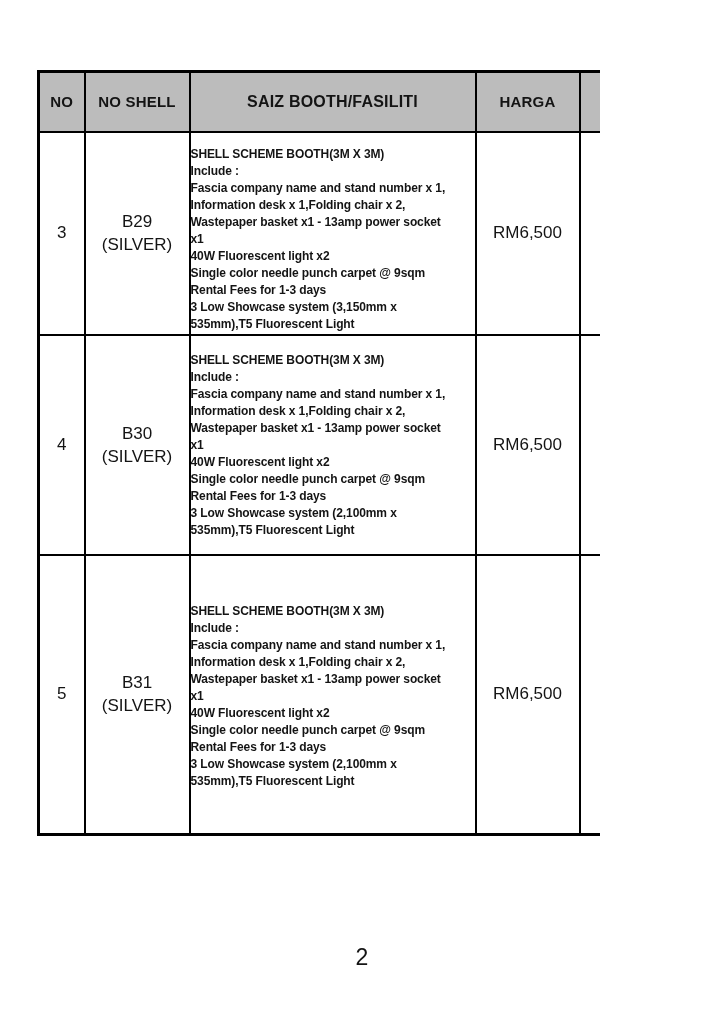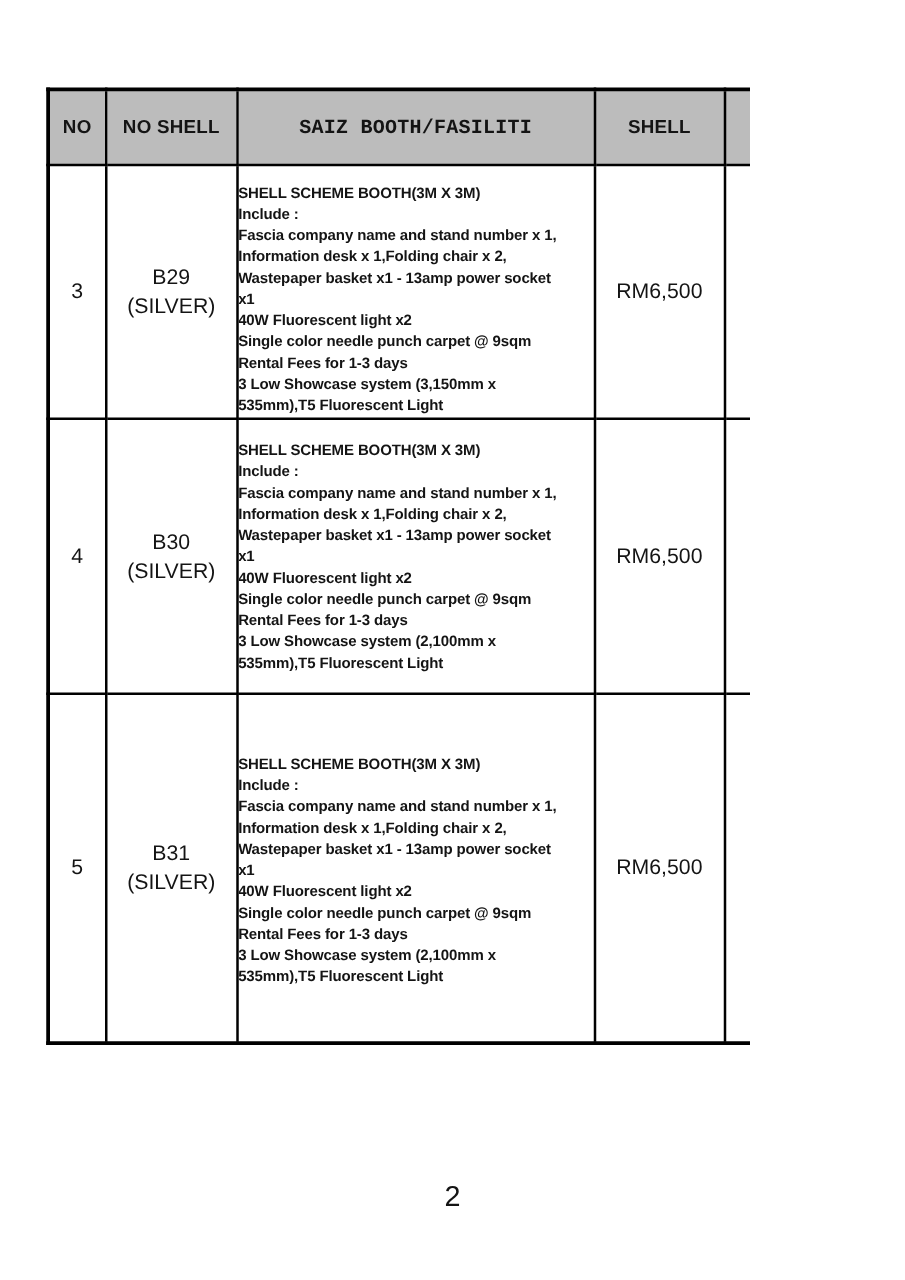--- a/index.html
+++ b/index.html
@@ -34,21 +34,21 @@
   table.booth-table { border: 3px solid #000000; }
   thead tr { height: 60px; }
   thead th {
     background: #bcbcbc;
     font-weight: bold;
     font-size: 15px;
     text-align: center;
     vertical-align: middle;
     letter-spacing: 0.2px;
   }
-  thead th.col-saiz { font-size: 16px; font-family: Liberation Mono, monospace; }
+  thead th.col-saiz { font-size: 16px; }
   tbody tr.row-0 { height: 203px; }
   tbody tr.row-1 { height: 220px; }
   tbody tr.row-2 { height: 280px; }
   td.no-cell, td.booth-cell, td.price-cell {
     text-align: center;
     vertical-align: middle;
     font-size: 17px;
   }
   td.booth-cell .booth-code,
   td.booth-cell .booth-tier {
@@ -90,21 +90,21 @@
       <col style="width:105px">
       <col style="width:286px">
       <col style="width:104px">
       <col style="width:110px">
     </colgroup>
     <thead>
       <tr>
         <th class="col-no">NO</th>
         <th class="col-booth">NO SHELL</th>
         <th class="col-saiz">SAIZ BOOTH/FASILITI</th>
-        <th class="col-harga">SHELL</th>
+        <th class="col-harga">HARGA</th>
         <th class="col-penyewa">FASILITI</th>
       </tr>
     </thead>
     <tbody>
       <tr class="row-0">
         <td class="no-cell">3</td>
         <td class="booth-cell">
           <div class="booth-code">B29</div>
           <div class="booth-tier">(SILVER)</div>
         </td>

